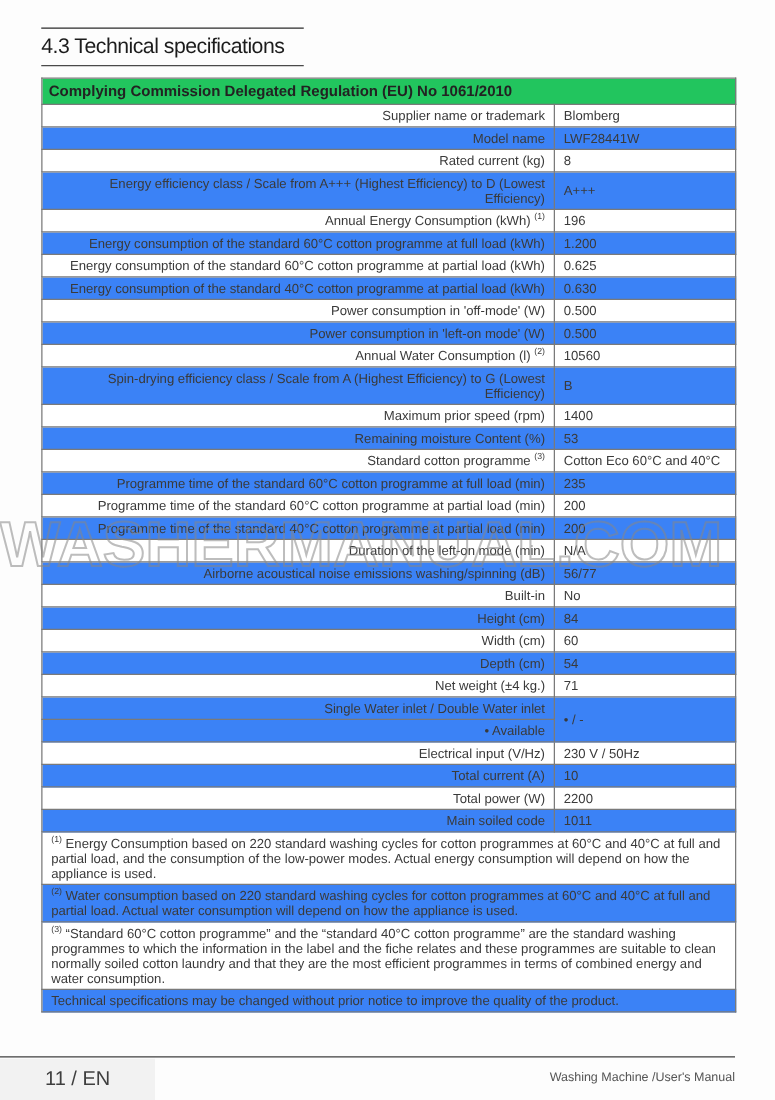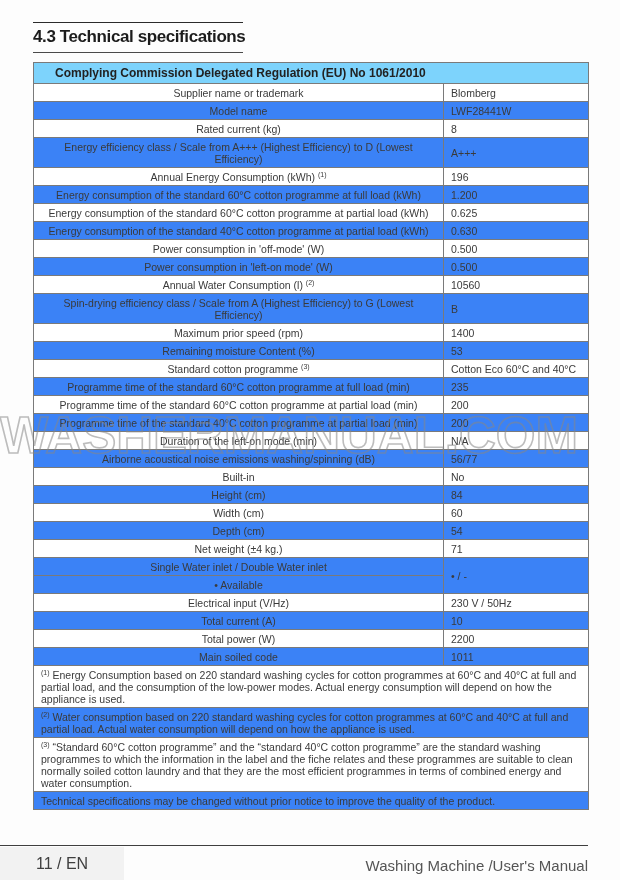--- a/index.html
+++ b/index.html
@@ -7,62 +7,62 @@
     width:620px;height:880px;position:relative;
     background:#fdfdfd;
     font-family:"Liberation Sans","DejaVu Sans",sans-serif;
     color:#3a3a3a;overflow:hidden;
   }
   
   .title-block{position:absolute;left:33px;top:22px;width:210px;}
   .title-rule-top{border-top:1.6px solid #2b2b2b;height:0;}
   .title-rule-bottom{border-top:1px solid #4a4a4a;height:0;margin-top:3px;}
   .section-title{
-    font-size:17px;font-weight:bold;color:#1c1c1c;
+    font-size:17px;font-weight:normal;color:#1c1c1c;
     letter-spacing:-0.4px;padding:4px 0 2px 0;white-space:nowrap;
   }
   
   table.specs{
     position:absolute;left:33px;top:62px;width:555px;
     border-collapse:collapse;table-layout:fixed;
     border:1.6px solid #4a4a4a;
     background:#fff;
   }
   table.specs col.c1{width:410px;}
   table.specs col.c2{width:145px;}
   table.specs td,table.specs th{
     border:1px solid #7a7a7a;
     font-size:10.5px;font-weight:normal;
     padding:2.5px 7px;line-height:12px;
     vertical-align:middle;
   }
   table.specs tr.gray td, table.specs tr.gray th{background:#3b82f6;}
   table.specs th.table-header{
-    background:#7dd3fc;text-align:left;
+    background:#22c55e;text-align:left;
     font-size:12px;font-weight:bold;color:#222;
-    padding:3px 21px;line-height:14px;
-  }
-  td.label-cell{text-align:center;}
+    padding:3px 5px;line-height:14px;
+  }
+  td.label-cell{text-align:right;}
   td.value-cell{text-align:left;}
   td.footnote{line-height:18px;padding:3px 7px;}
   sup.fn{font-size:7px;line-height:0;vertical-align:super;}
   
   .watermark{
     position:absolute;left:0;top:406px;width:540px;
     text-align:center;white-space:nowrap;
     font-size:51px;font-weight:bold;letter-spacing:0px;
     color:transparent;
     -webkit-text-stroke:1.6px rgba(135,135,135,0.55);
     z-index:5;pointer-events:none;
   }
   
   .footer-rule{position:absolute;left:0;top:845px;width:588px;border-top:1.5px solid #3f3f3f;height:0;}
   .footer-left-box{position:absolute;left:0;top:847px;width:124px;height:33px;background:#f2f2f2;}
   .footer-page{position:absolute;left:36px;top:855px;font-size:16px;color:#3f3f3f;}
-  .footer-right{position:absolute;right:32px;top:857px;font-size:15px;color:#555;text-align:right;}
+  .footer-right{position:absolute;right:32px;top:857px;font-size:10px;color:#555;text-align:right;}
 </style>
 </head>
 <body>
 
 <div class="title-block">
   <div class="title-rule-top"></div>
   <div class="section-title">4.3 Technical specifications</div>
   <div class="title-rule-bottom"></div>
 </div>
 

